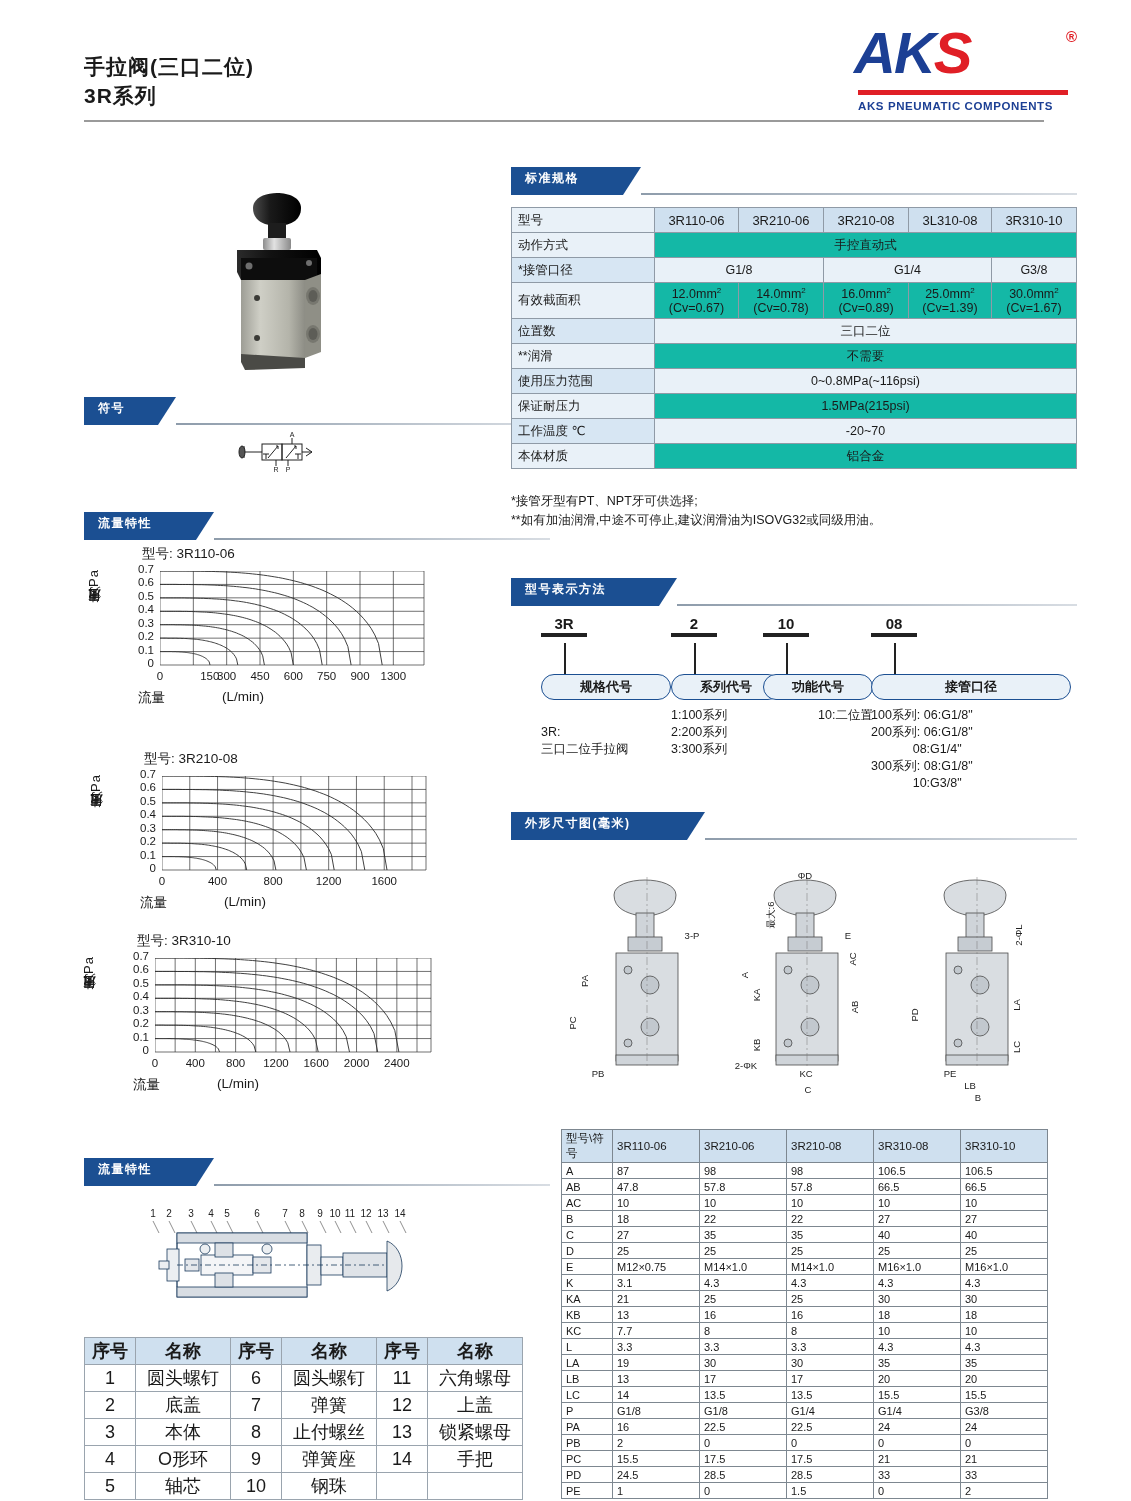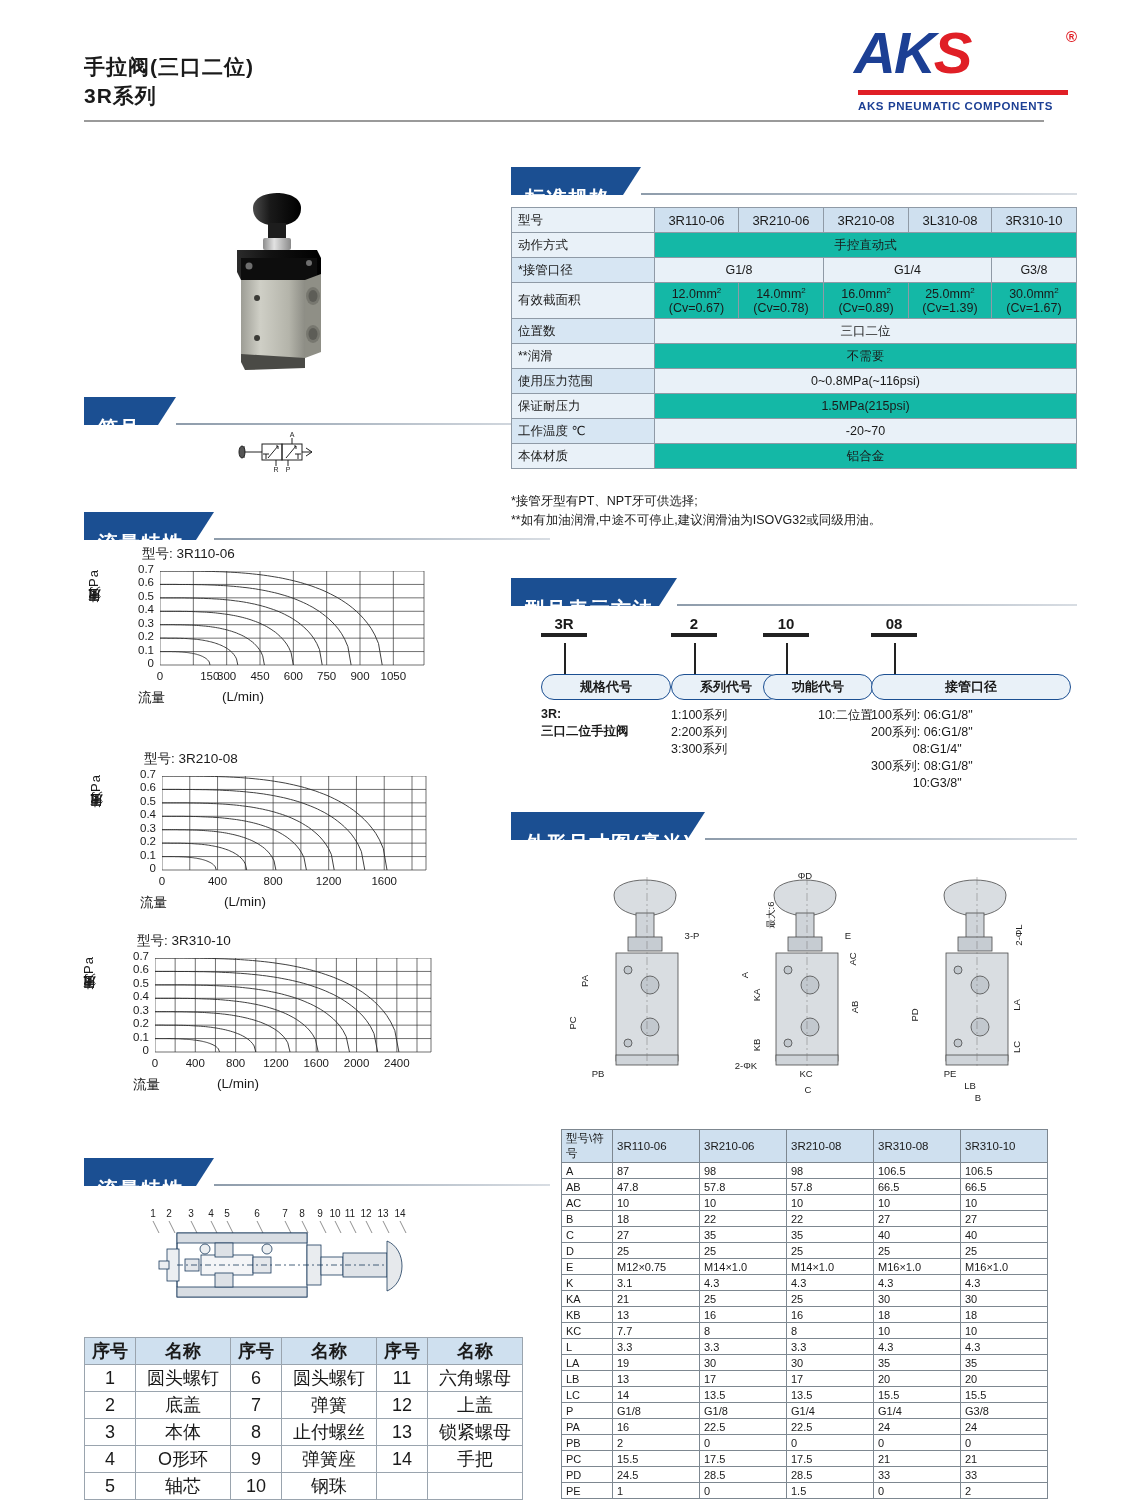--- a/index.html
+++ b/index.html
@@ -21,21 +21,21 @@
   #logo-text .blue{color:#1c3f94;}
   #logo-text .red{color:#e01f26;}
   #logo-reg{position:absolute;right:2px;top:6px;font-size:15px;color:#e01f26;font-weight:bold;}
   #logo-bar{position:absolute;left:4px;top:68px;width:210px;height:5px;background:#e01f26;}
   #logo-sub{position:absolute;left:4px;top:78px;font-size:11.5px;font-weight:bold;letter-spacing:.6px;color:#1c3f94;}
 
   
   .banner{position:absolute;height:28px;}
   .banner .bg{position:absolute;left:0;top:0;height:28px;background:#1b4f92;}
   .banner .bg:after{content:"";position:absolute;right:-18px;top:0;border-top:28px solid #1b4f92;border-right:18px solid transparent;}
-  .banner .lbl{position:absolute;left:14px;top:18px;color:#fff;font-size:20px;font-weight:bold;letter-spacing:1.5px;white-space:nowrap;}
+  .banner .lbl{position:absolute;left:14px;top:3px;color:#fff;font-size:12px;font-weight:bold;letter-spacing:1.5px;white-space:nowrap;}
   .banner .rule{position:absolute;top:26px;height:2px;background:linear-gradient(to right,#8e9cab,#d8dde3);}
 
   
   table{border-collapse:collapse;}
 
   
   #spec-table{position:absolute;left:511px;top:207px;width:566px;font-size:12.5px;}
   #spec-table td{border:1px solid #8f9aa6;padding:3px 6px;height:18px;}
   #spec-table .rowlabel{background:#e9f1f8;width:130px;white-space:nowrap;}
   #spec-table .hdr{background:#cfe0ef;text-align:center;font-size:13px;white-space:nowrap;}
@@ -180,21 +180,21 @@
     <div class="ytick" style="left: 120px; top: 589.857px; width: 34px;">0.5</div>
     <div class="ytick" style="left: 120px; top: 576.429px; width: 34px;">0.6</div>
     <div class="ytick" style="left: 120px; top: 563px; width: 34px;">0.7</div>
     <div class="xtick" style="left: 134px; top: 670px; width: 52px;">0</div>
     <div class="xtick" style="left: 167.333px; top: 670px; width: 52px; text-align: right;">150</div>
     <div class="xtick" style="left: 200.667px; top: 670px; width: 52px;">300</div>
     <div class="xtick" style="left: 234px; top: 670px; width: 52px;">450</div>
     <div class="xtick" style="left: 267.333px; top: 670px; width: 52px;">600</div>
     <div class="xtick" style="left: 300.667px; top: 670px; width: 52px;">750</div>
     <div class="xtick" style="left: 334px; top: 670px; width: 52px;">900</div>
-    <div class="xtick" style="left: 367.333px; top: 670px; width: 52px;">1050</div>
+    <div class="xtick" style="left: 367.333px; top: 670px; width: 52px;">1300</div>
     <div class="xlabel" style="left: 138px; top: 689px;">流量</div>
     <div class="xlabel" style="left: 222px; top: 689px;">(L/min)</div>
     <svg width="266" height="96" viewBox="0 0 266 96" style="position:absolute;left:160px;top:571px;">
       <line x1="0" y1="94" x2="264" y2="94" stroke="#333" stroke-width="0.7"></line>
       <line x1="0" y1="80.57142857142857" x2="264" y2="80.57142857142857" stroke="#333" stroke-width="0.7"></line>
       <line x1="0" y1="67.14285714285714" x2="264" y2="67.14285714285714" stroke="#333" stroke-width="0.7"></line>
       <line x1="0" y1="53.71428571428571" x2="264" y2="53.71428571428571" stroke="#333" stroke-width="0.7"></line>
       <line x1="0" y1="40.28571428571428" x2="264" y2="40.28571428571428" stroke="#333" stroke-width="0.7"></line>
       <line x1="0" y1="26.85714285714286" x2="264" y2="26.85714285714286" stroke="#333" stroke-width="0.7"></line>
       <line x1="0" y1="13.428571428571416" x2="264" y2="13.428571428571416" stroke="#333" stroke-width="0.7"></line>
@@ -496,21 +496,21 @@
   <div class="bg" style="width:148px;"></div>
   <div class="lbl">型号表示方法</div>
   <div class="rule" style="left:166px;width:400px;"></div>
 </div>
 <div id="modelcode">
     <div class="mc-stem" style="left: 53px; top: 28px; height: 34px;"></div>
     <div class="mc-col" style="left: 30px; top: 0px;">
       <div class="mc-code">3R</div>
       <div class="mc-code2"></div>
       <div class="mc-bubble" style="margin-top: 34px;">规格代号</div>
-      <div class="mc-desc" style="margin-top: 6px; width: 130px; font-weight: bold;">3R:
+      <div class="mc-desc" style="margin-top: 24px; width: 130px;">3R:
 三口二位手拉阀</div>
     </div>
     <div class="mc-stem" style="left: 183px; top: 28px; height: 34px;"></div>
     <div class="mc-col" style="left: 160px; top: 0px;">
       <div class="mc-code">2</div>
       <div class="mc-code2"></div>
       <div class="mc-bubble" style="margin-top: 34px;">系列代号</div>
       <div class="mc-desc" style="margin-top: 7px; width: 110px;">1:100系列
 2:200系列
 3:300系列</div>

